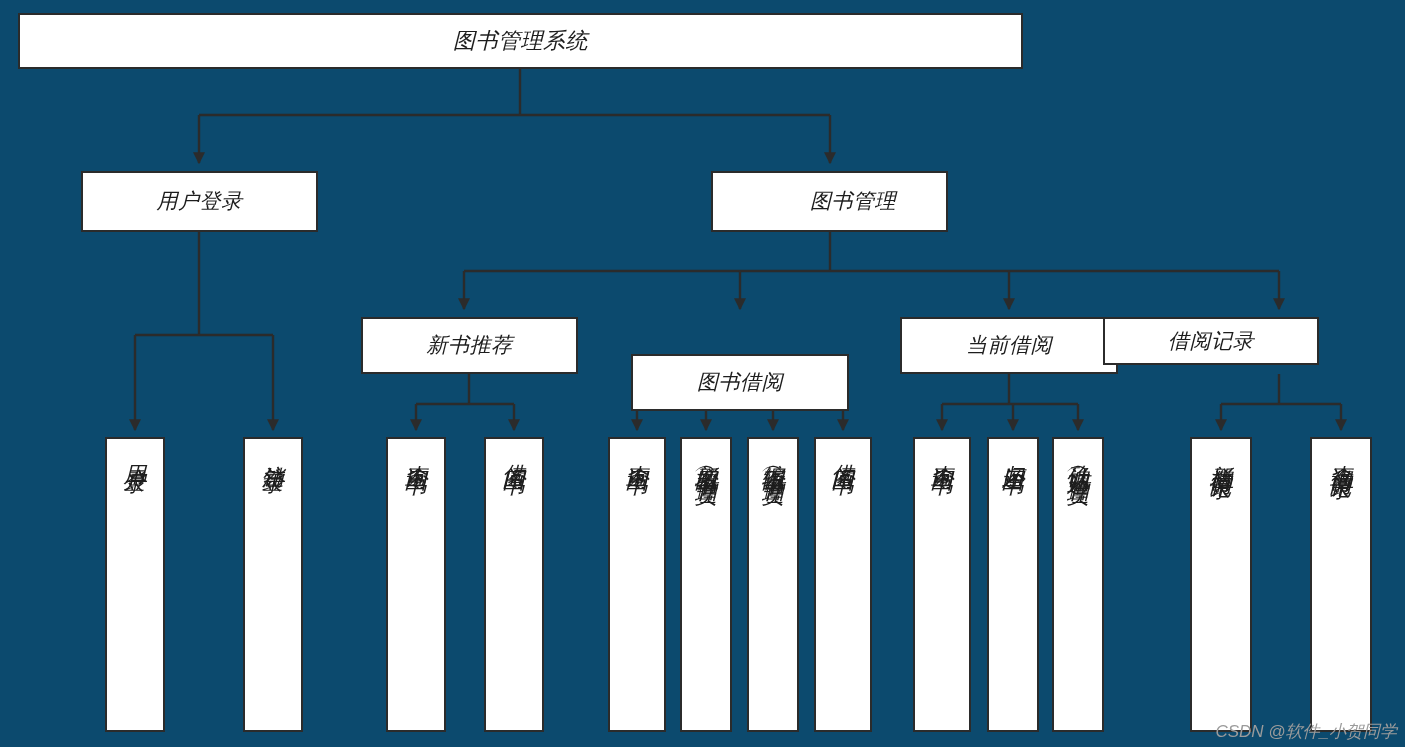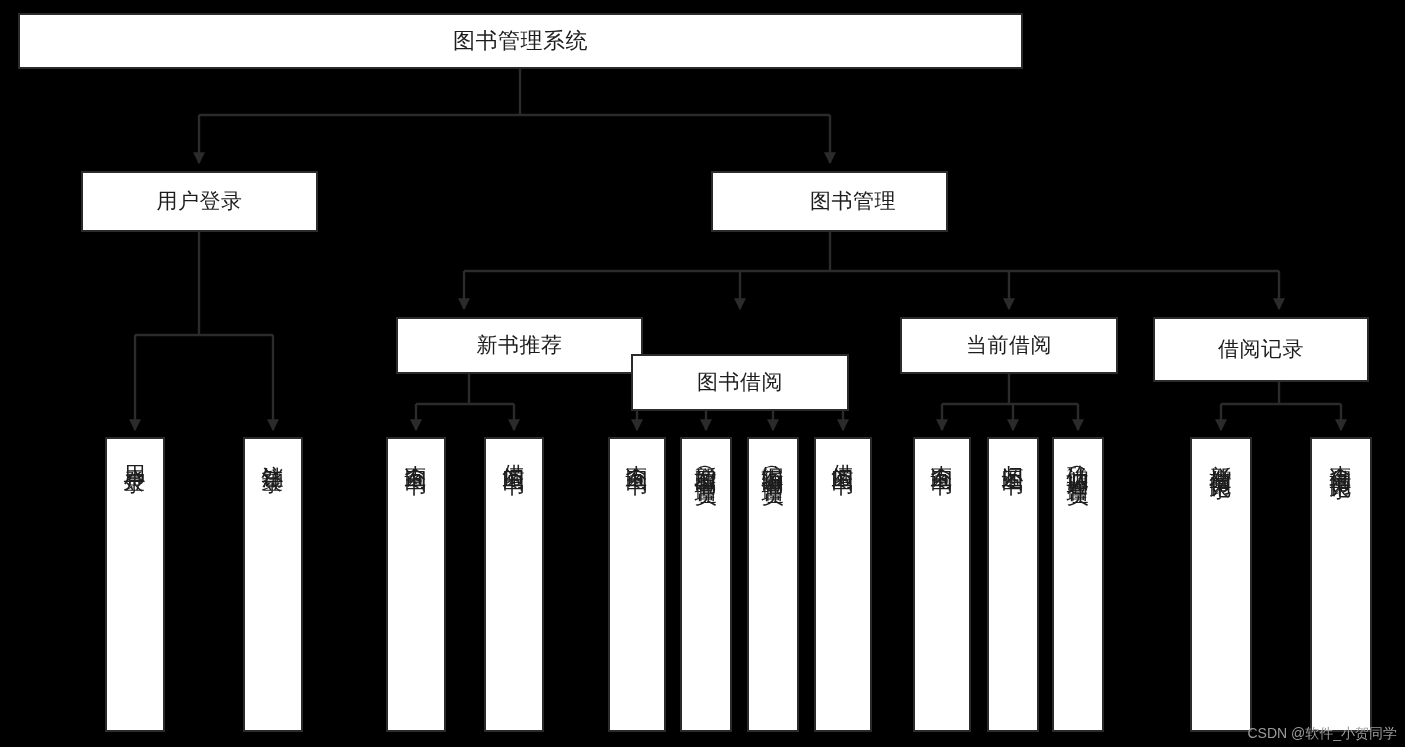--- a/index.html
+++ b/index.html
@@ -7,22 +7,23 @@
     padding: 0;
     background: #ffffff;
   }
   body {
     font-family: "Liberation Sans", "DejaVu Sans", sans-serif;
   }
   #canvas {
     position: relative;
     width: 1405px;
     height: 747px;
-    background: #000000;
+    background: #0c4a6e;
     overflow: hidden;
+    font-style: italic;
   }
   svg.links {
     position: absolute;
     left: 0;
     top: 0;
     width: 1405px;
     height: 747px;
     pointer-events: none;
   }
   .node {
@@ -60,21 +61,21 @@
     text-orientation: upright;
     font-size: 22px;
     line-height: 1.05;
     letter-spacing: 3px;
     white-space: nowrap;
   }
   .watermark {
     position: absolute;
     right: 8px;
     bottom: 4px;
-    font-size: 14px;
+    font-size: 17px;
     color: #9b9b9b;
     white-space: nowrap;
     z-index: 5;
   }
 </style>
 </head>
 <body>
 
 <div id="canvas">
 
@@ -134,30 +135,30 @@
 
   <div id="lvl2-host">
       <div class="node h" style="left: 81px; top: 171px; width: 237px; height: 61px;">
         <span class="lbl">用户登录</span>
       </div>
       <div class="node h" style="left: 711px; top: 171px; width: 237px; height: 61px; padding-left: 47px;">
         <span class="lbl">图书管理</span>
       </div>
     </div>
   <div id="lvl3-host">
-      <div class="node h" style="left: 361px; top: 317px; width: 247px; height: 57px; margin-left: 35px;">
+      <div class="node h" style="left: 361px; top: 317px; width: 217px; height: 57px;">
         <span class="lbl">新书推荐</span>
       </div>
       <div class="node h" style="left: 631px; top: 317px; width: 218px; height: 57px; margin-top: 37px;">
         <span class="lbl">图书借阅</span>
       </div>
       <div class="node h" style="left: 900px; top: 317px; width: 218px; height: 57px; justify-content: center;">
         <span class="lbl">当前借阅</span>
       </div>
-      <div class="node h" style="left: 1153px; top: 317px; width: 216px; height: 65px;">
+      <div class="node h" style="left: 1103px; top: 317px; width: 216px; height: 48px;">
         <span class="lbl">借阅记录</span>
       </div>
     </div>
   <div id="leaf-host">
       <div class="node v" style="left: 105px; top: 437px; width: 60px; height: 295px;">
         <span class="lbl">用户登录</span>
       </div>
       <div class="node v" style="left: 243px; top: 437px; width: 60px; height: 295px;">
         <span class="lbl">注销登录</span>
       </div>

